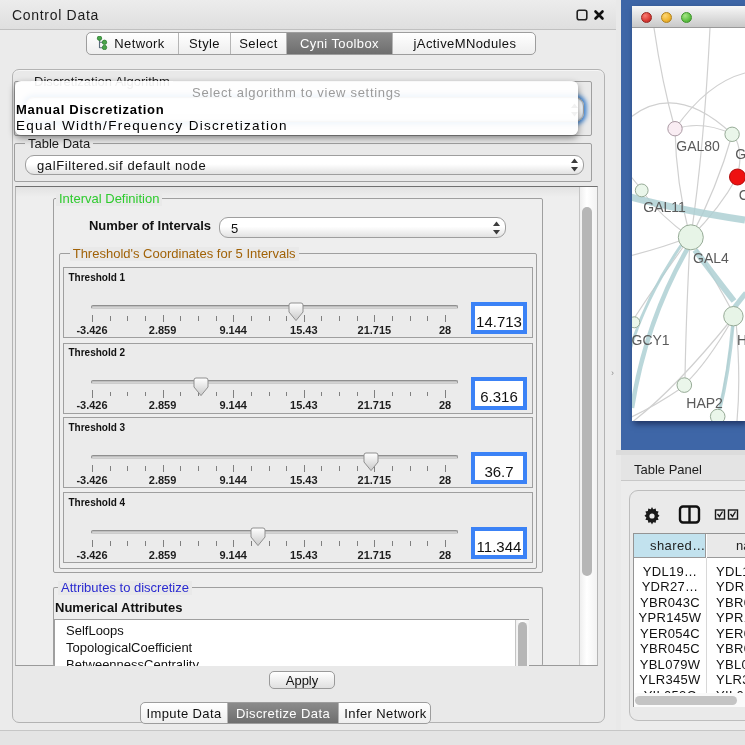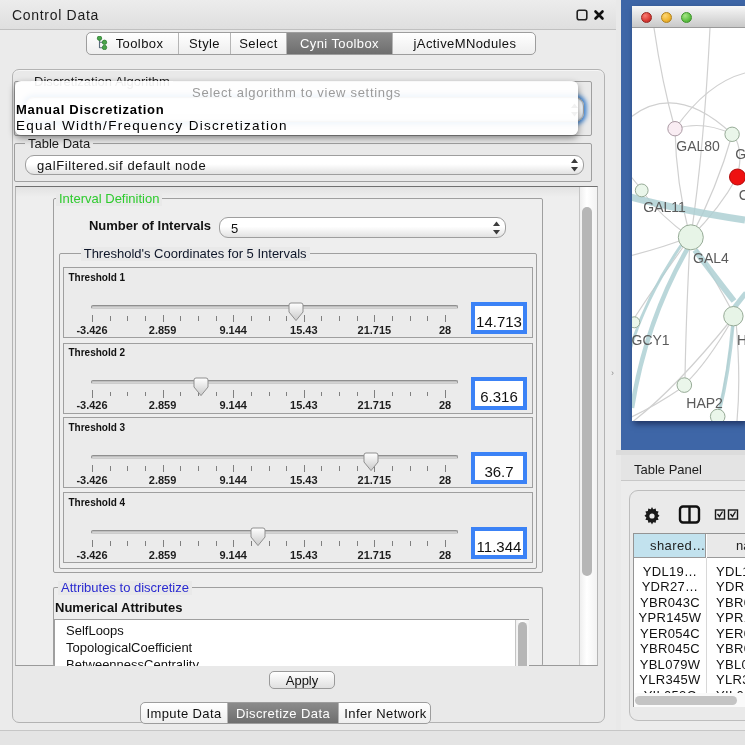--- a/index.html
+++ b/index.html
@@ -44,21 +44,21 @@
 </style></head><body>
 <div id="root">
 <div class="winbg"></div>
 <div class="titlebar"></div>
     <div class="titletext">Control Data</div>
 <svg style="left:576px;top:9px" width="30" height="13" viewBox="0 0 30 13">
 <rect x="1.2" y="1.2" width="9.6" height="9.6" rx="2" fill="none" stroke="#222" stroke-width="1.6"></rect>
 <path d="M19.5 2.5 L26.5 9.5 M26.5 2.5 L19.5 9.5" stroke="#111" stroke-width="2.6" stroke-linecap="round"></path>
     </svg>
 <div class="tabbar" style="left:86px;top:32px;width:450px;height:23px;">
-<div class="seg" style="left:0;width:92px;line-height:22px;padding-left:14px;">Toolbox</div>
+<div class="seg" style="left:0;width:92px;line-height:22px;padding-left:14px;">Network</div>
 <div class="seg" style="left:92px;width:52px;line-height:22px;">Style</div>
 <div class="seg" style="left:144px;width:56px;line-height:22px;">Select</div>
 <div class="seg sel" style="left:200px;width:106px;line-height:22px;">Cyni Toolbox</div>
 <div class="seg last" style="left:306px;width:144px;line-height:22px;">jActiveMNodules</div>
 </div>
 <svg style="left:94.5px;top:35.5px" width="13" height="14" viewBox="0 0 13 14">
 <path d="M4.5 2 V12 M4.5 6.3 H9.5 M4.5 11.7 H9.5" stroke="#5a6b7a" stroke-width="1.1" fill="none"></path>
 <circle cx="4.5" cy="2.2" r="2.2" fill="#4aa54a" stroke="#2e7d32" stroke-width="0.8"></circle>
 <circle cx="9.5" cy="6.3" r="2.2" fill="#4aa54a" stroke="#2e7d32" stroke-width="0.8"></circle>
 <circle cx="9.5" cy="11.5" r="2.2" fill="#4aa54a" stroke="#2e7d32" stroke-width="0.8"></circle>
@@ -91,21 +91,21 @@
     </div>
 <div style="left:85px;top:217.5px;width:126px;text-align:right;font-size:13px;font-weight:bold;color:#111;">Number of Intervals</div>
 <div class="combo" style="left:219px;top:217px;width:287px;height:21px;">
       <span class="ctext">5</span>
 <svg class="arrows" width="9" height="14" viewBox="0 0 9 14">
         <path d="M4.5 0.5 L8 5 H1 Z" fill="#3b3b3b"></path>
         <path d="M4.5 13.5 L8 9 H1 Z" fill="#3b3b3b"></path>
       </svg>
 </div>
 <div class="group" style="left:58.7px;top:253px;width:478px;height:315.5px;">
-      <div class="gtitle" style="left:21px;color:#0f172a;">Threshold's Coordinates for 5 Intervals</div>
+      <div class="gtitle" style="left:10px;color:#a16207;">Threshold's Coordinates for 5 Intervals</div>
     </div>
 <div class="trow" style="top:267px">
 <div class="trowtitle">Threshold 1</div>
 <div class="track" style="left:27.5px;width:367px;top:36.5px"></div>
 <div class="tick maj" style="left:28.5px"></div>
 <div class="tick" style="left:46.2px"></div>
 <div class="tick" style="left:63.8px"></div>
 <div class="tick" style="left:81.4px"></div>
 <div class="tick maj" style="left:99.1px"></div>
 <div class="tick" style="left:116.8px"></div>

